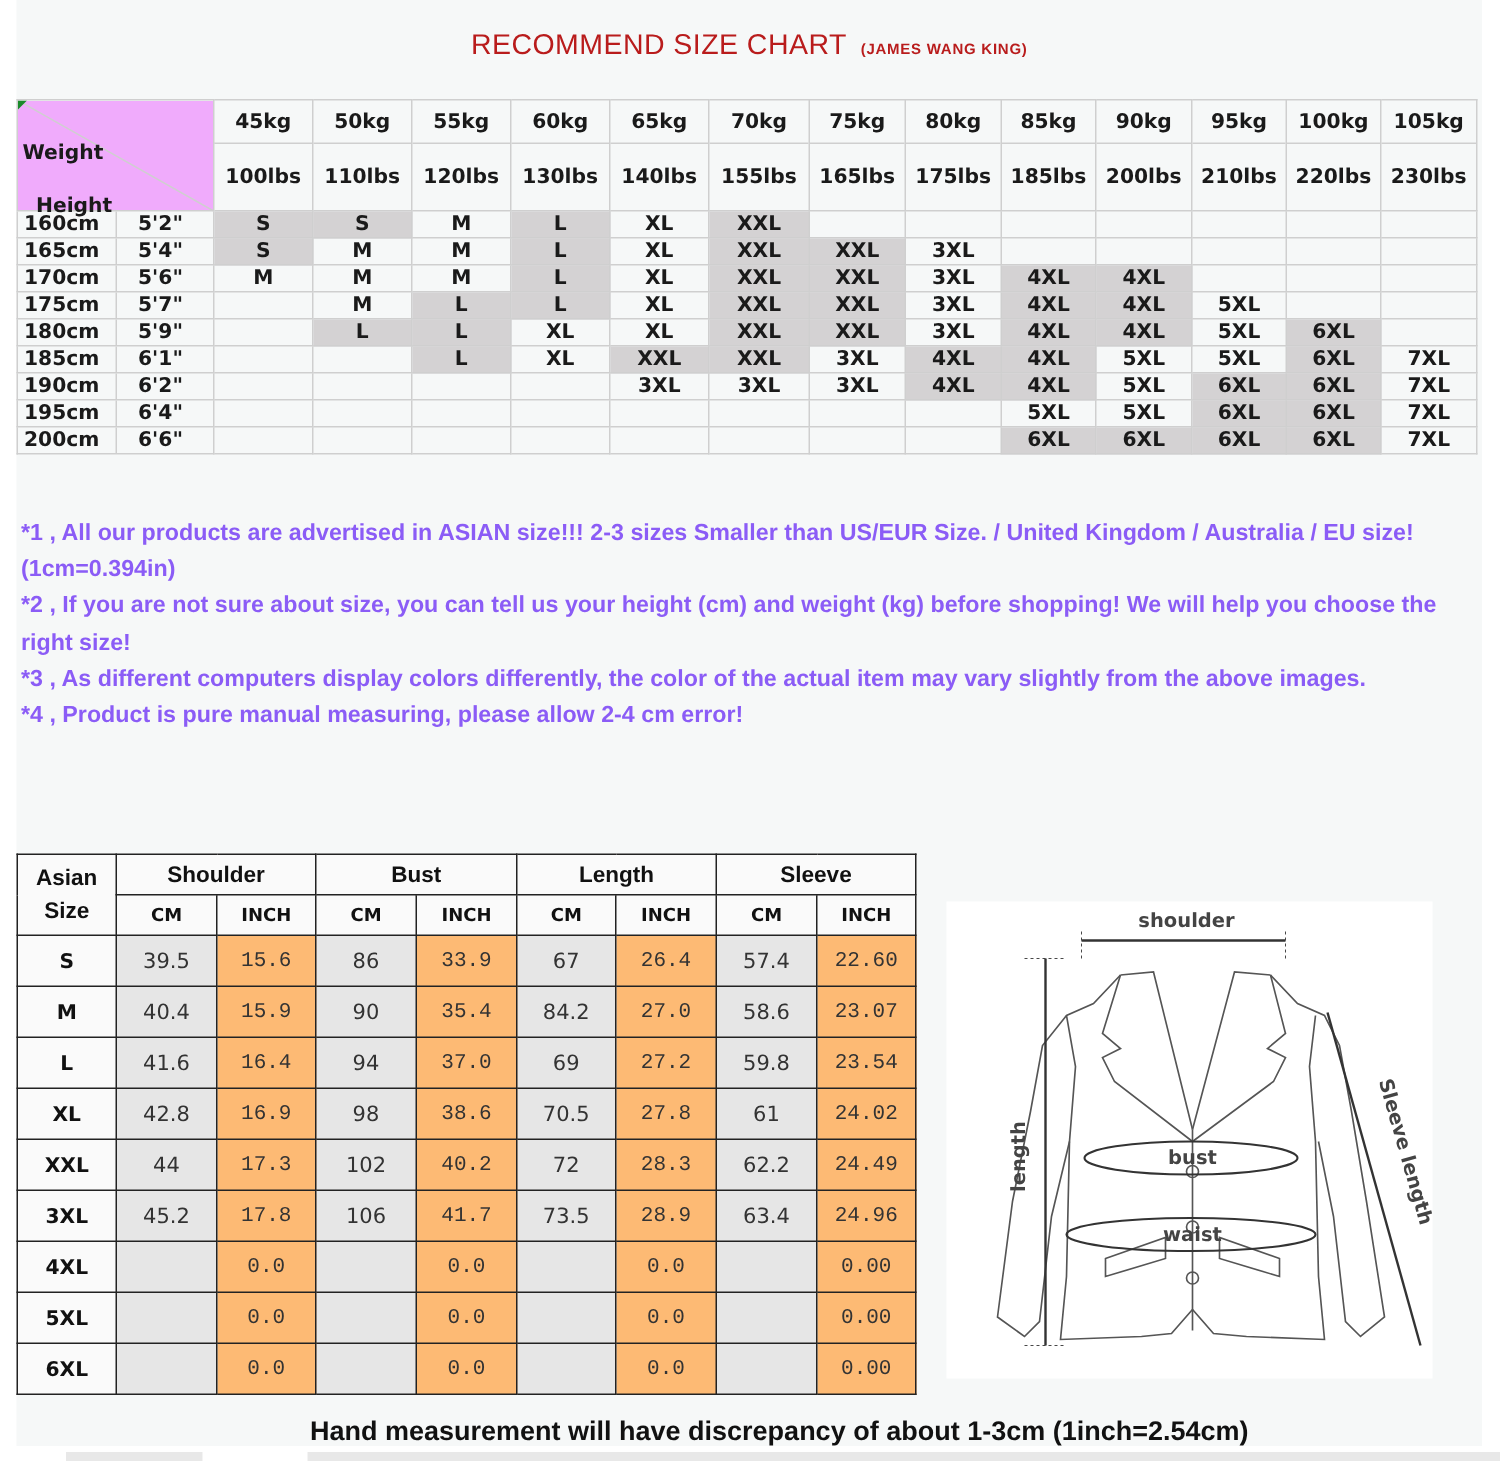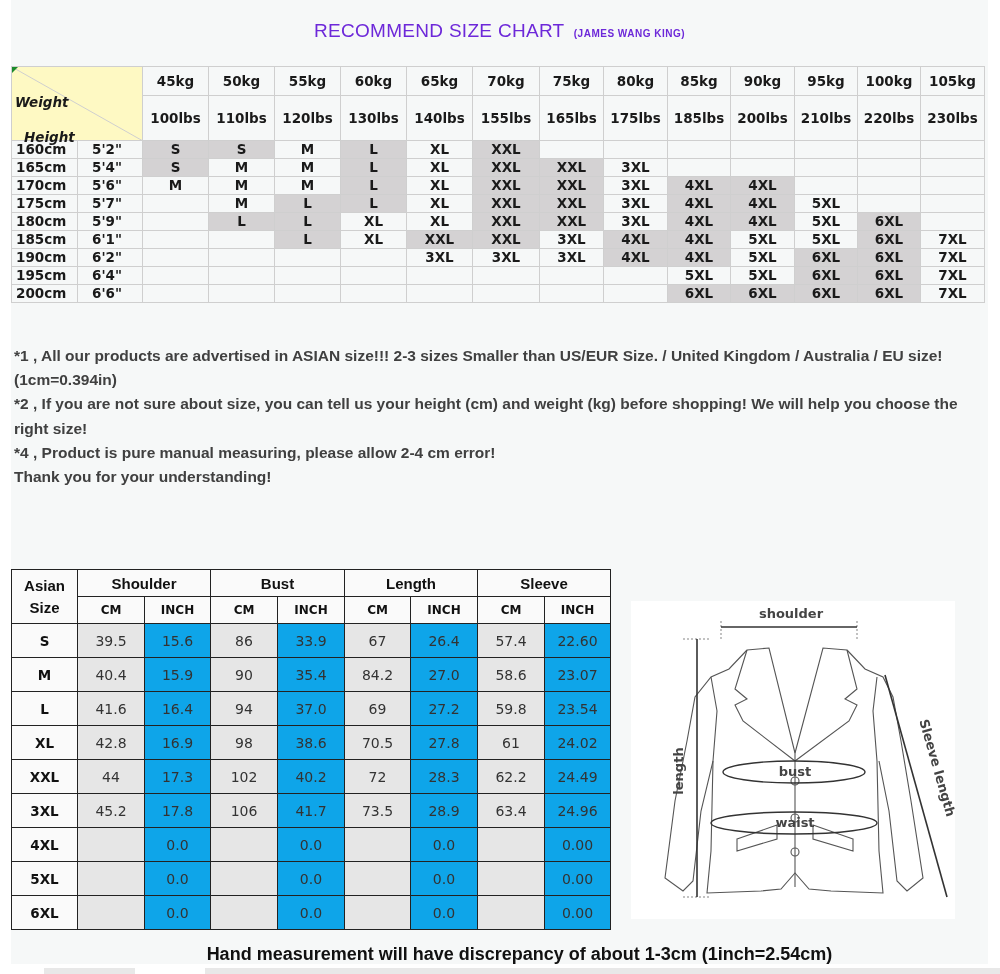--- a/index.html
+++ b/index.html
@@ -1,48 +1,48 @@
 <!DOCTYPE html>
 <html><head>
 <meta charset="utf-8">
 <style>
   html, body { margin:0; padding:0; }
   body { width:1000px; height:974px; background:#ffffff; position:relative; overflow:hidden;
          font-family:"DejaVu Sans", sans-serif; color:#111; }
   .page { position:absolute; left:11px; top:0; width:977px; height:964px; background:#f6f8f8; }
-  .title { position:absolute; left:0; top:20px; width:977px; text-align:center; font-family:"Liberation Sans", sans-serif; font-size:19px; letter-spacing:0.3px; color:#6d28d9; }
+  .title { position:absolute; left:0; top:20px; width:977px; text-align:center; font-family:"Liberation Sans", sans-serif; font-size:19px; letter-spacing:0.3px; color:#b91c1c; }
   .title .brand { font-size:10px; font-weight:bold; letter-spacing:0.5px; margin-left:4px; }
 
   
   .rec { position:absolute; left:0; top:66px; border-collapse:collapse; font-family:"DejaVu Sans", sans-serif; font-weight:bold; font-size:13.5px; }
   .rec td { border:1px solid #cfcfcf; text-align:center; padding:0; height:17px; line-height:17px; color:#1a1a1a; }
   .rec td.sh { background:#d4d2d3; }
   .rec tr.kg td { height:28px; border-bottom:1px dashed #cfcfcf; }
   .rec tr.lbs td { height:44px; }
-  .rec td.corner { position:relative; text-align:left; vertical-align:bottom; background:#fef9c3;font-style:italic; }
+  .rec td.corner { position:relative; text-align:left; vertical-align:bottom; background:#f0abfc; }
   .rec td.corner svg { position:absolute; left:0; top:0; }
   .rec td.corner .w { position:absolute; left:3px; top:27px; font-size:13.5px; }
   .rec td.corner .h { position:absolute; left:12px; top:62px; font-size:13.5px; }
   .rec td.hcm { text-align:left; padding-left:4px; border-right:1px dashed #cfcfcf; }
   .rec td.hft { text-align:left; padding-left:14px; }
   .rec tr.r td { height:17px; }
 
-  .notes { position:absolute; left:3px; top:344px; width:970px; font-family:"Liberation Sans", sans-serif; font-weight:bold; font-size:15.5px; line-height:24.2px; color:#404040; }
+  .notes { position:absolute; left:3px; top:344px; width:970px; font-family:"Liberation Sans", sans-serif; font-weight:bold; font-size:15.5px; line-height:24.2px; color:#8b5cf6; }
   .notes p { margin:0; }
 
   
   .meas { position:absolute; left:0; top:569px; border-collapse:collapse; font-family:"DejaVu Sans", sans-serif; }
   .meas td { border:1.5px solid #222; text-align:center; padding:0; }
   .meas tr.h1 td { height:26px; font-family:"Liberation Sans", sans-serif; font-weight:bold; font-size:15px; background:#fafafa; }
   .meas tr.h2 td { height:26px; font-weight:bold; font-size:12px; background:#fafafa; }
   .meas td.asz { font-family:"Liberation Sans", sans-serif; font-weight:bold; font-size:15px; background:#fafafa; line-height:22px; }
   .meas tr.d td { height:33px; font-size:14px; color:#333; }
   .meas tr.d td.sz { font-weight:bold; color:#111; background:#fafafa; font-size:13.5px; }
   .meas td.cm { background:#e6e6e6; }
-  .meas td.in { background:#0ea5e9; }
+  .meas td.in { background:#fdba74;font-family:Liberation Mono, monospace; }
 
   .diagram { position:absolute; left:620px; top:601px; width:324px; height:318px; background:#ffffff; }
   .footer { position:absolute; left:0; top:944px; width:977px; text-align:center; font-family:"Liberation Sans", sans-serif; font-weight:bold; font-size:18px; color:#111; padding-left:40px; box-sizing:border-box; }
   .bottombar { position:absolute; left:0; top:968px; width:1000px; height:6px; background:#e8e8e8; }
   .bottombar .seg { position:absolute; top:0; height:6px; background:#ffffff; }
 </style>
 </head>
 <body>
 
 <div class="page">
@@ -260,22 +260,22 @@
           <td class="sh">6XL</td>
           <td class="sh">6XL</td>
           <td>7XL</td>
         </tr>
       </tbody>
   </table>
 
   <div class="notes" id="notes">
       <p>*1 , All our products are advertised in ASIAN size!!! 2-3 sizes Smaller than US/EUR Size. / United Kingdom / Australia / EU size! (1cm=0.394in)</p>
       <p>*2 , If you are not sure about size, you can tell us your height (cm) and weight (kg) before shopping! We will help you choose the right size!</p>
+      <p>*3 , As different computers display colors differently, the color of the actual item may vary slightly from the above images.</p>
       <p>*4 , Product is pure manual measuring, please allow 2-4 cm error!</p>
-      <p>Thank you for your understanding!</p>
     </div>
 
   <table class="meas" id="meas-table">
     <colgroup>
       <col style="width:66px">
       <col style="width:67px">
         <col style="width:66px">
         <col style="width:67px">
         <col style="width:67px">
       <col style="width:66px">

